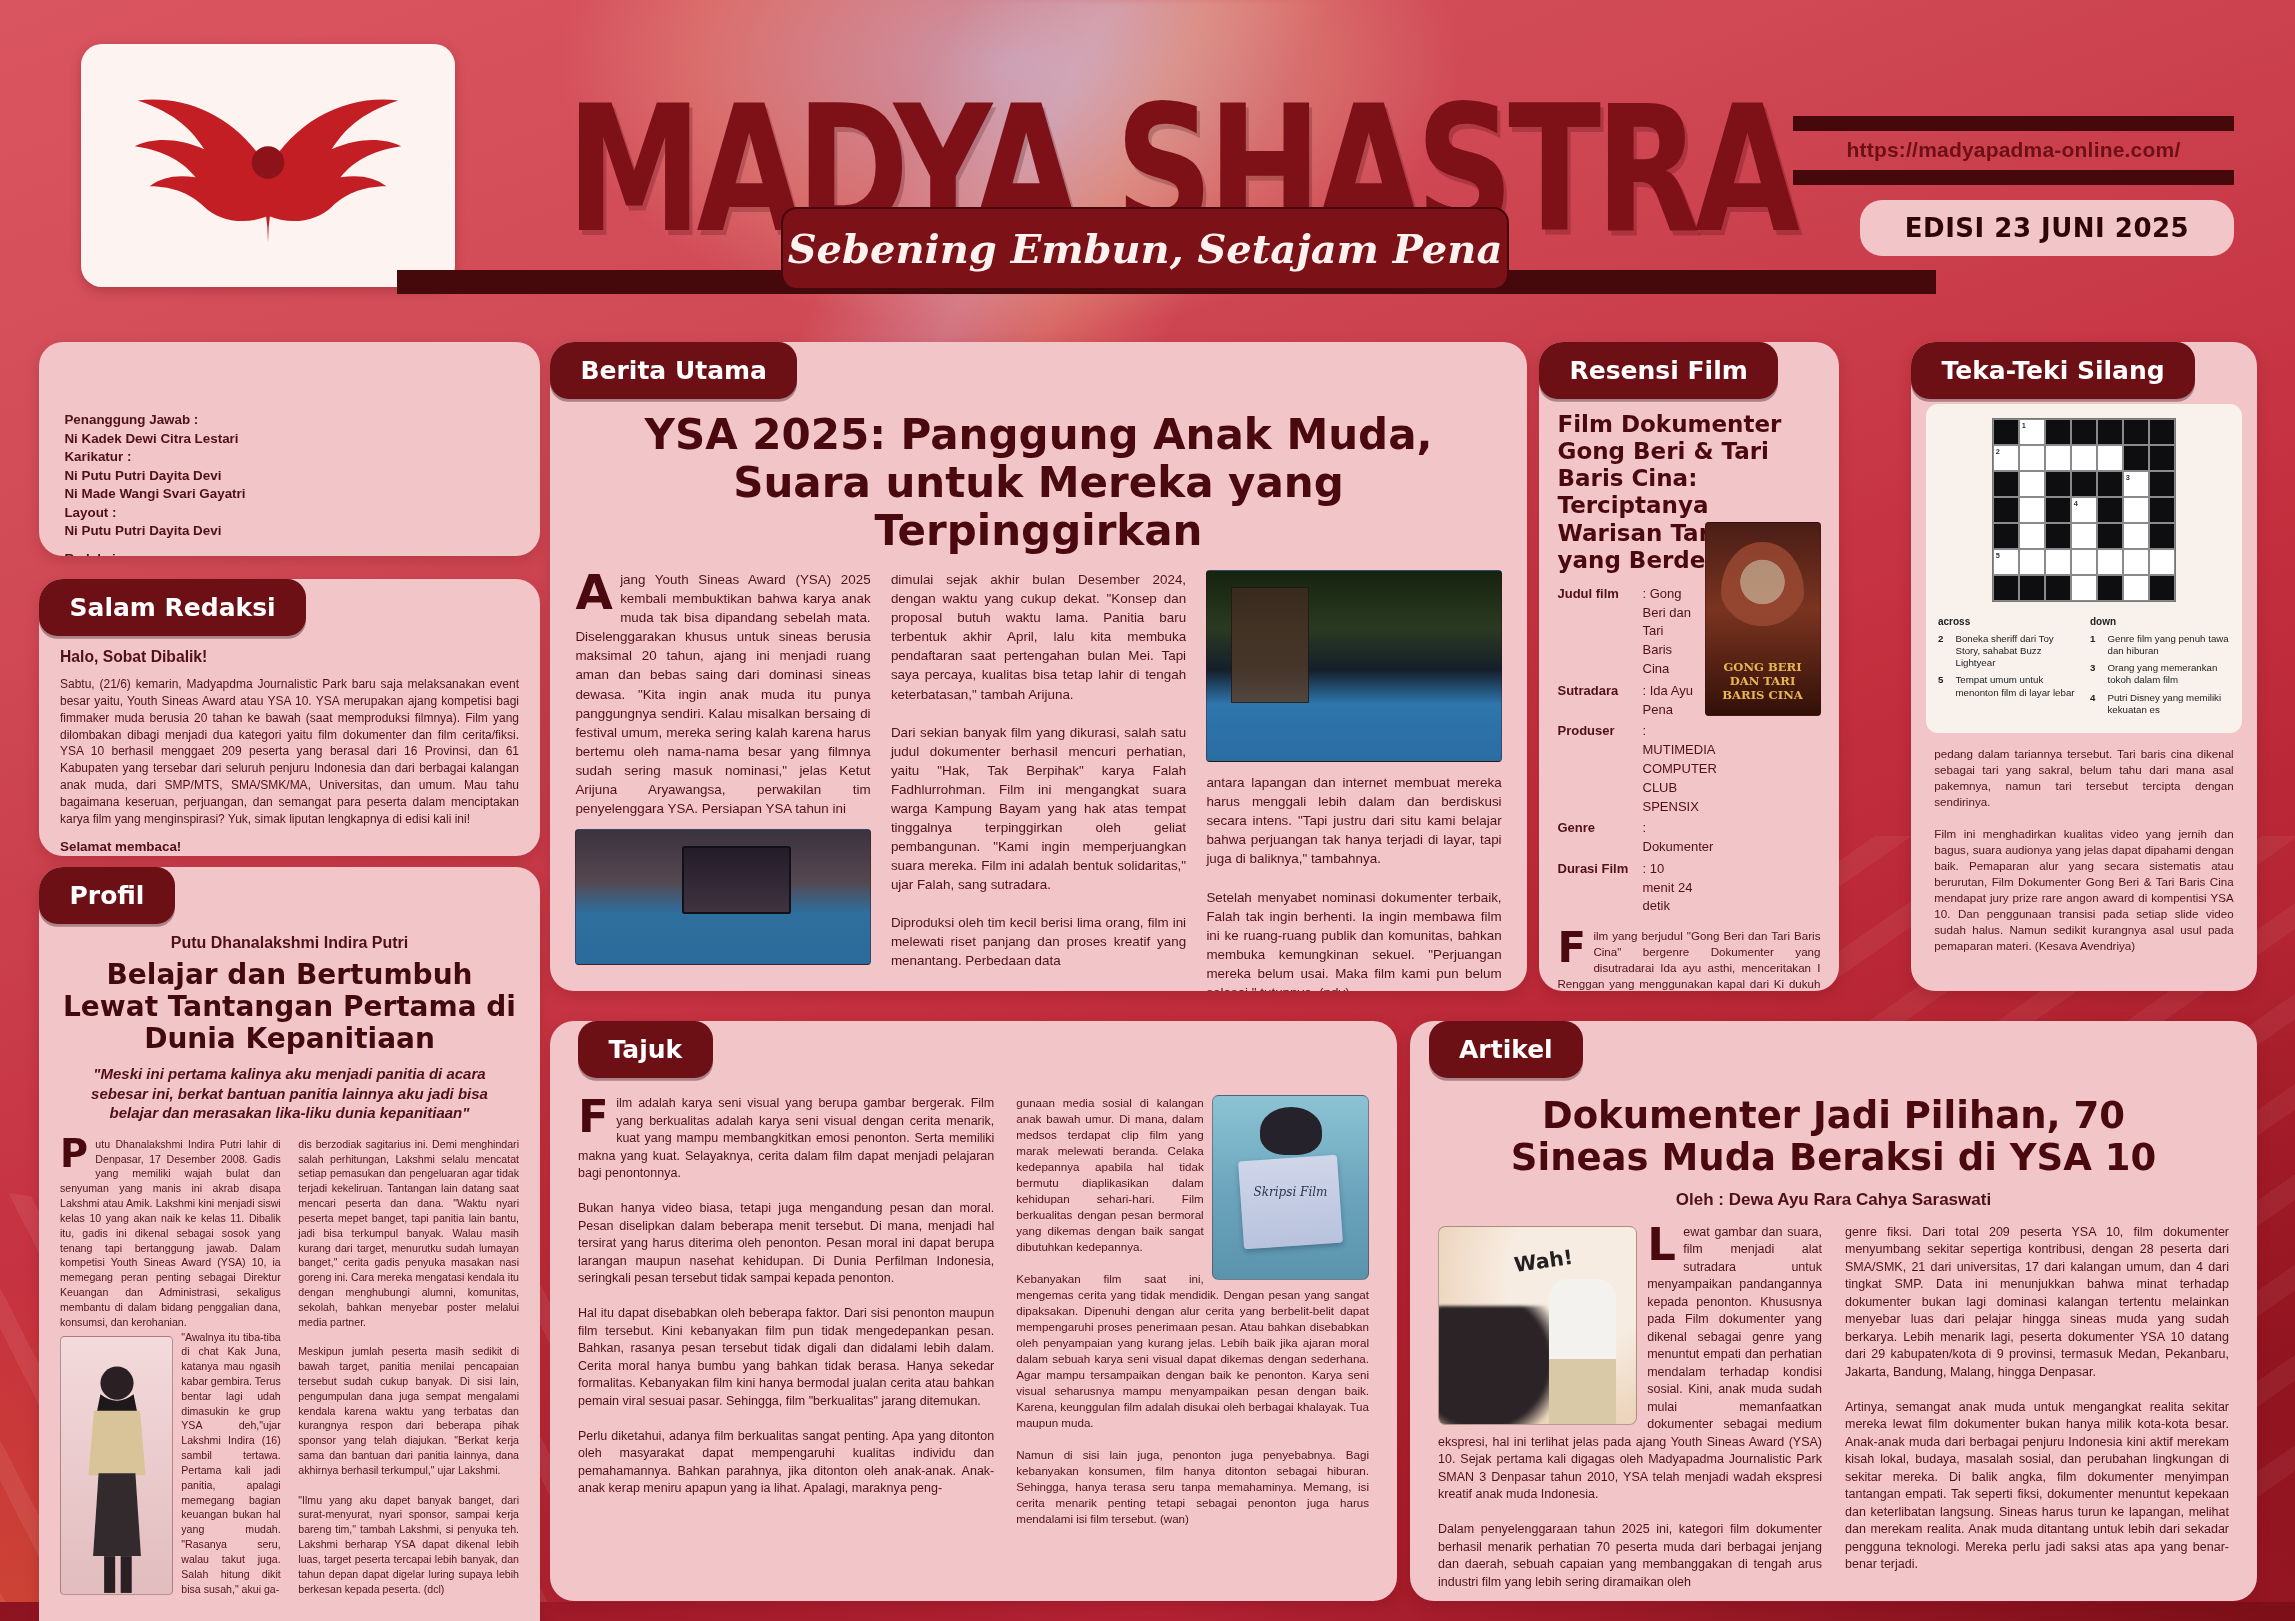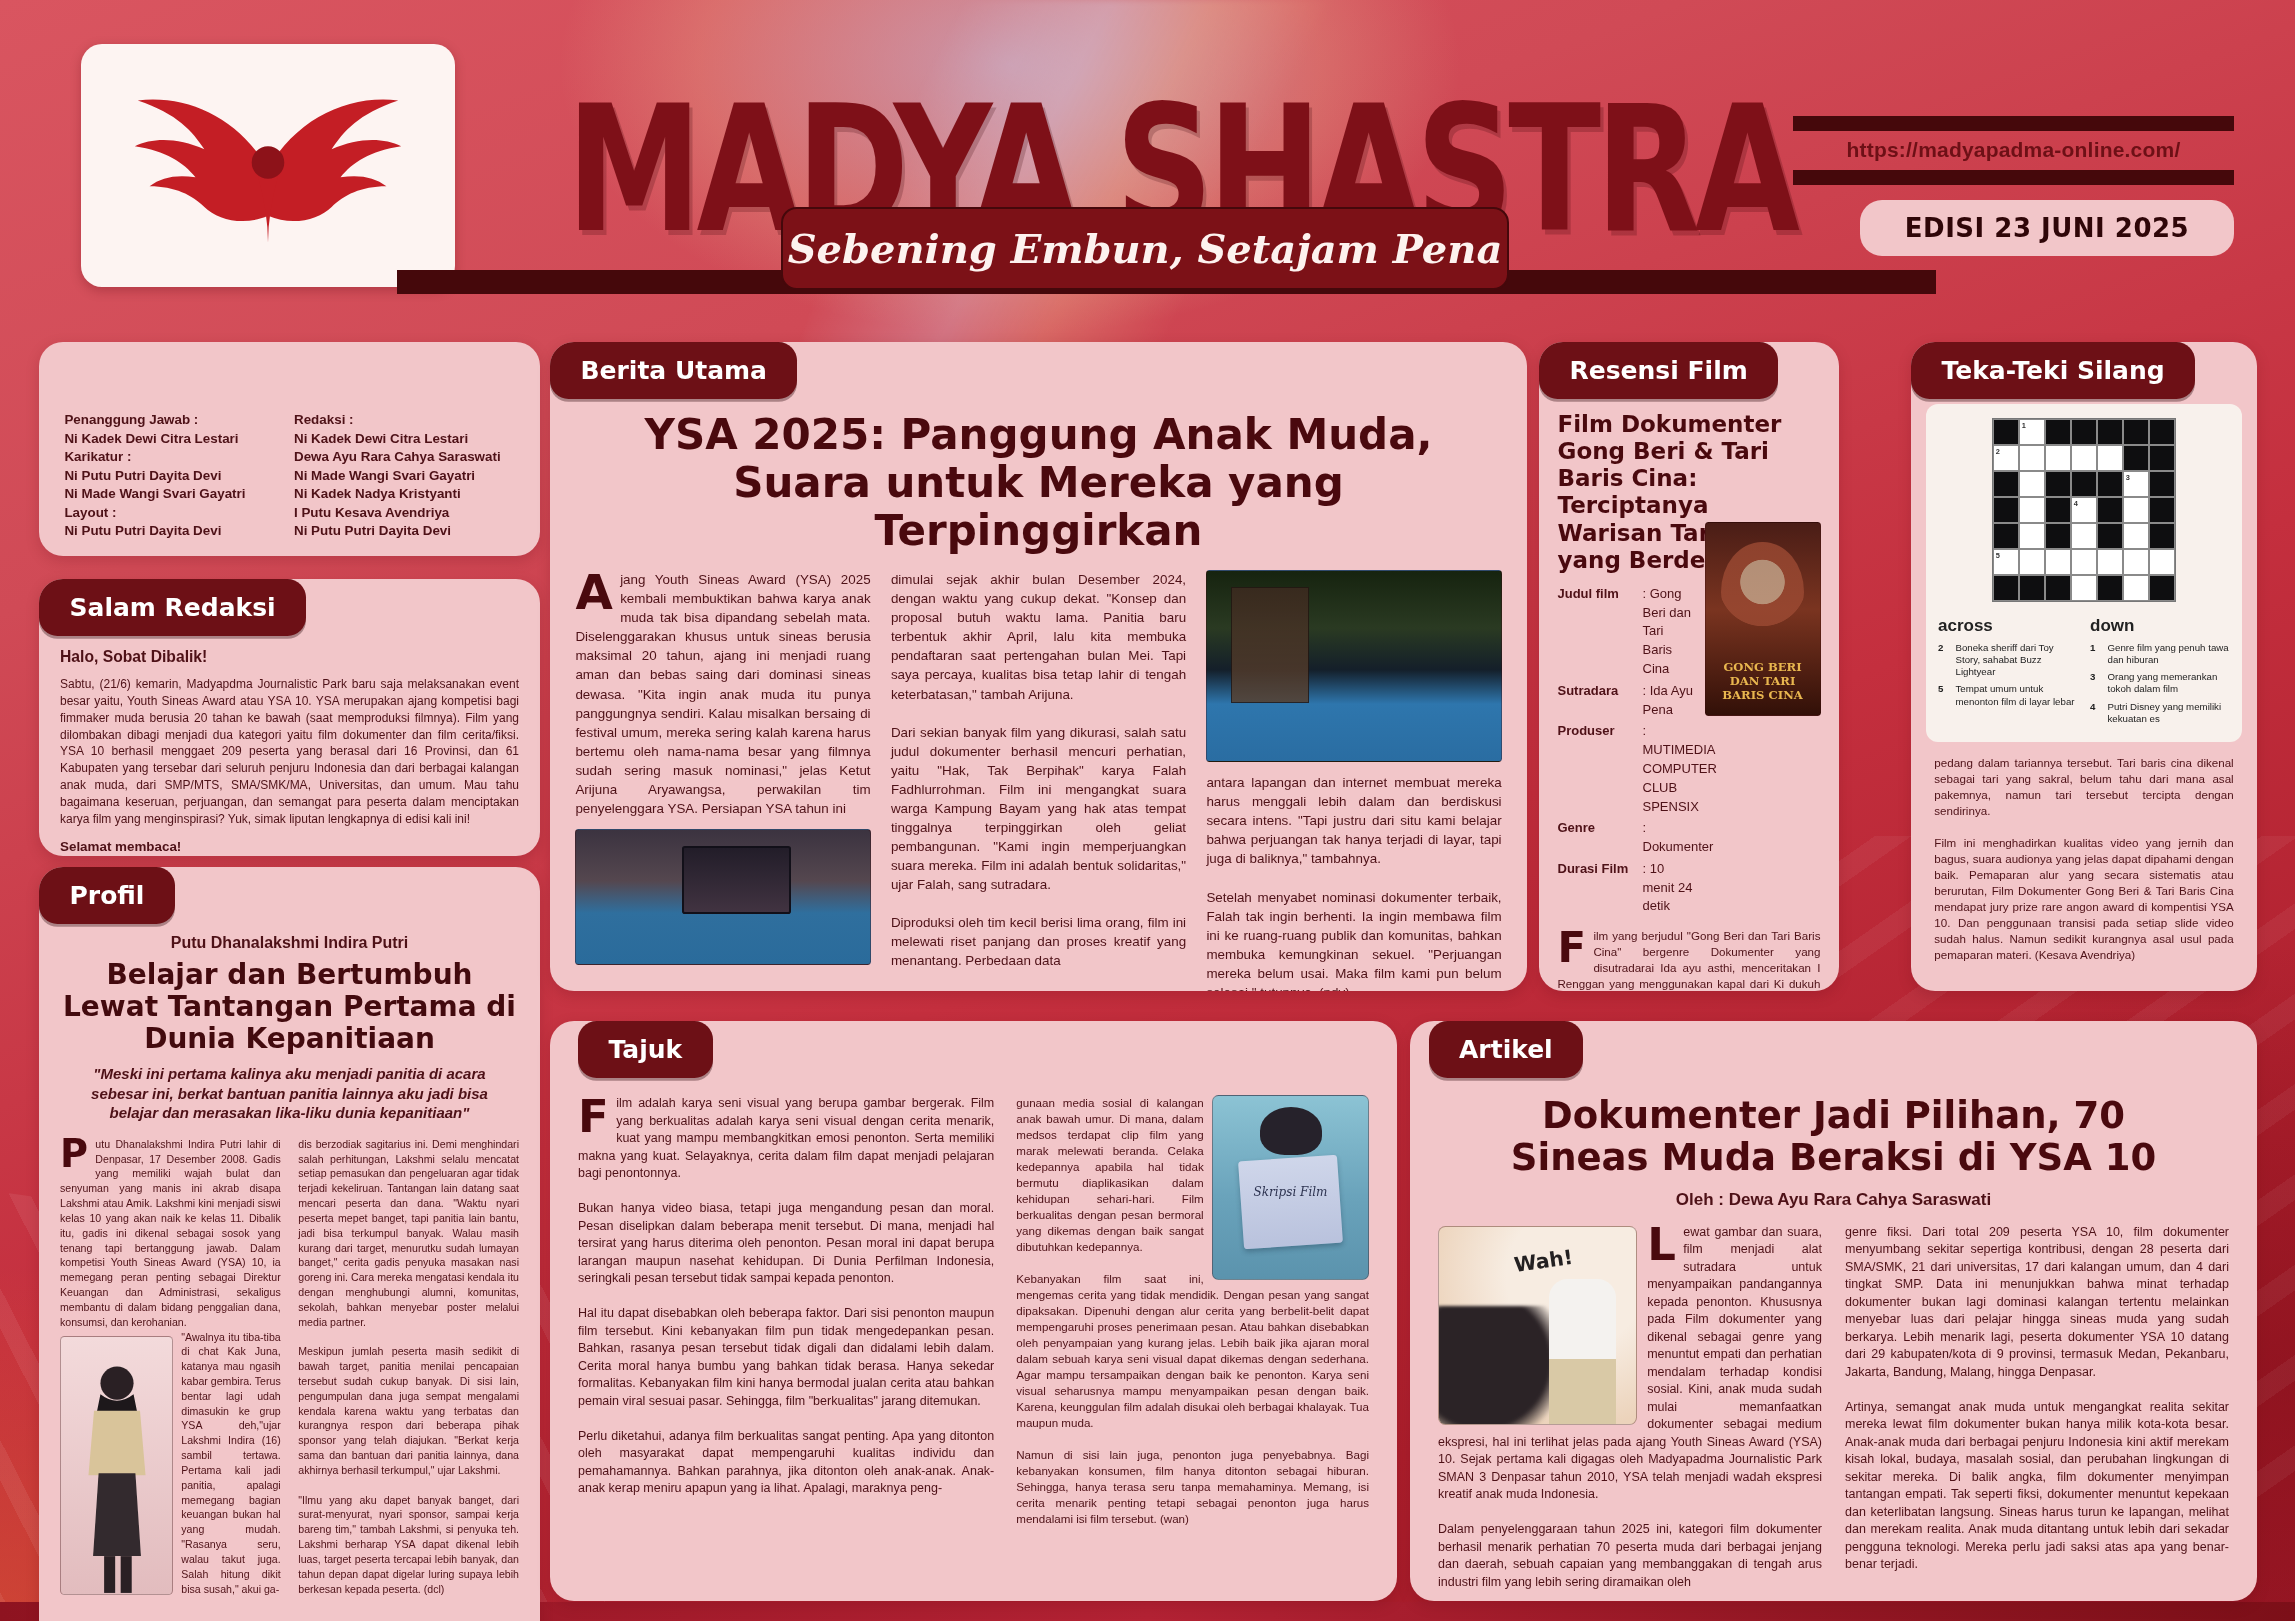--- a/index.html
+++ b/index.html
@@ -56,21 +56,21 @@
   .tab{position:absolute; top:0; left:0; background:var(--maroon); color:#fff;
     font-family:"DejaVu Sans", sans-serif; font-weight:800; font-size:25px;
     padding:14px 30.5px; border-radius:18.5px; box-shadow:0 2.8px 0 rgba(40,4,6,.35); white-space:nowrap; z-index:2;}
   .flow{white-space:pre-line; text-align:justify;}
   .dc::first-letter{float:left; font-family:"DejaVu Sans", sans-serif; font-weight:800;
     font-size:3.6em; line-height:.78; padding:3.7px 7.4px 0 0; color:var(--headline);}
   .photo{position:relative; overflow:hidden; border-radius:3.7px; border:1.4px solid rgba(60,10,12,.35);}
 
   
   #box-susunan{left:39px; top:342px; width:501px; height:214px;}
-  #box-susunan .inner{padding:69px 25.4px 14px; display:flex; gap:9px;}
+  #box-susunan .inner{padding:69px 25.4px 14px; display:flex; gap:9px;flex-direction:column;}
   .staff-col{flex:1; font-size:13.4px; line-height:1.38; font-weight:bold; white-space:pre-line;}
 
   
   #box-salam{left:39px; top:579px; width:501px; height:277px;}
   #box-salam .inner{padding:69px 21px 14px;}
   #salam-greeting{font-size:15.7px; font-weight:bold; margin-bottom:10.2px;}
   #salam-body{font-size:12px; line-height:1.4;}
   #salam-closing{font-size:13.4px; font-weight:bold; margin-top:12px;}
 
   
@@ -144,21 +144,21 @@
   #box-tts .inner{padding:62px 15px 14px;}
   #tts-white{background:#f8f1ec; border-radius:12px; padding:14px 12px 11px;}
   #crossword-grid{display:grid; grid-template-columns:repeat(7,26px); grid-auto-rows:26px;
     width:max-content; margin:0 auto; border:0.9px solid #777;}
   .cw-cell{border:0.5px solid #8a8a8a; position:relative;}
   .cw-black{background:#0e0e10;}
   .cw-white{background:#ffffff;}
   .cw-cell span{position:absolute; top:0.5px; left:1.8px; font-size:7.4px; font-weight:bold; color:#333;}
   #clues{display:flex; gap:12px; margin-top:14px; color:#222;}
   .clue-col{flex:1;}
-  .clue-head{font-weight:bold; font-size:17px; margin-bottom:5.5px;}
+  .clue-head{font-weight:bold; font-size:10px; margin-bottom:5.5px;}
   .clue-row{display:flex; gap:5.5px; font-size:9.7px; line-height:1.25; margin-bottom:5.5px;}
   .clue-row b{min-width:12px;}
   #tts-cont{margin:13px 8.3px 0; font-size:11.6px; line-height:1.38;}
 
   
   #box-artikel{left:1410px; top:1021px; width:847px; height:580px;}
   #box-artikel .tab{left:18.5px;}
   #box-artikel .inner{padding:74px 28px 16px;}
   #artikel-headline{text-align:center; font-family:"DejaVu Sans",sans-serif; font-weight:800;
     font-size:37px; line-height:1.14; color:var(--headline); margin:0 55px 10.2px;}

